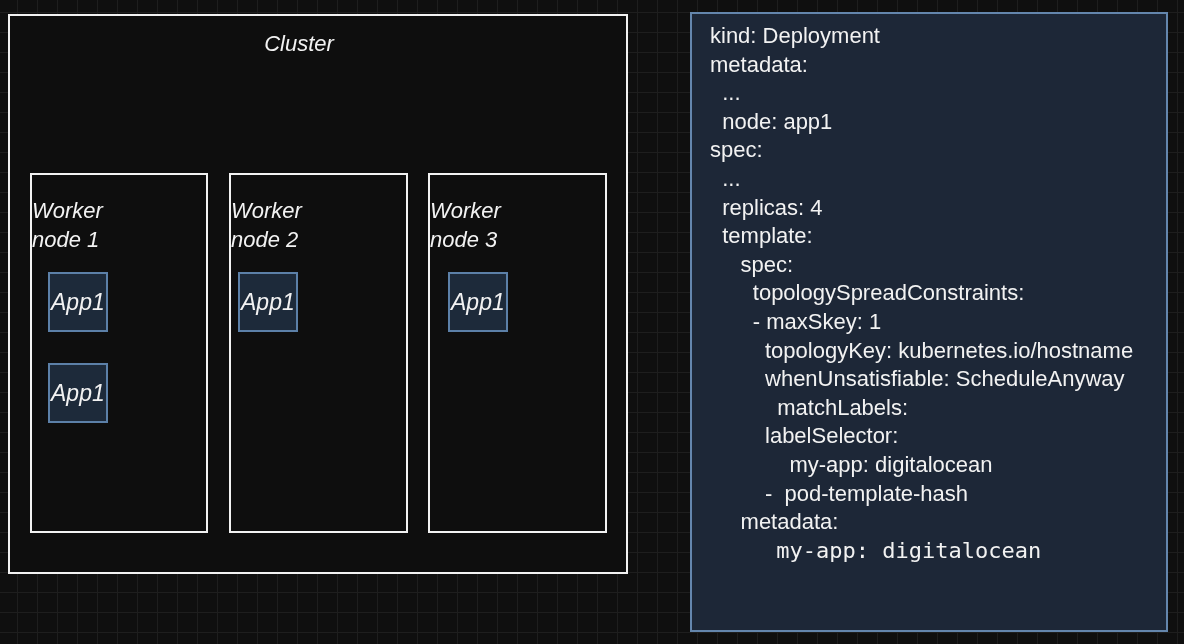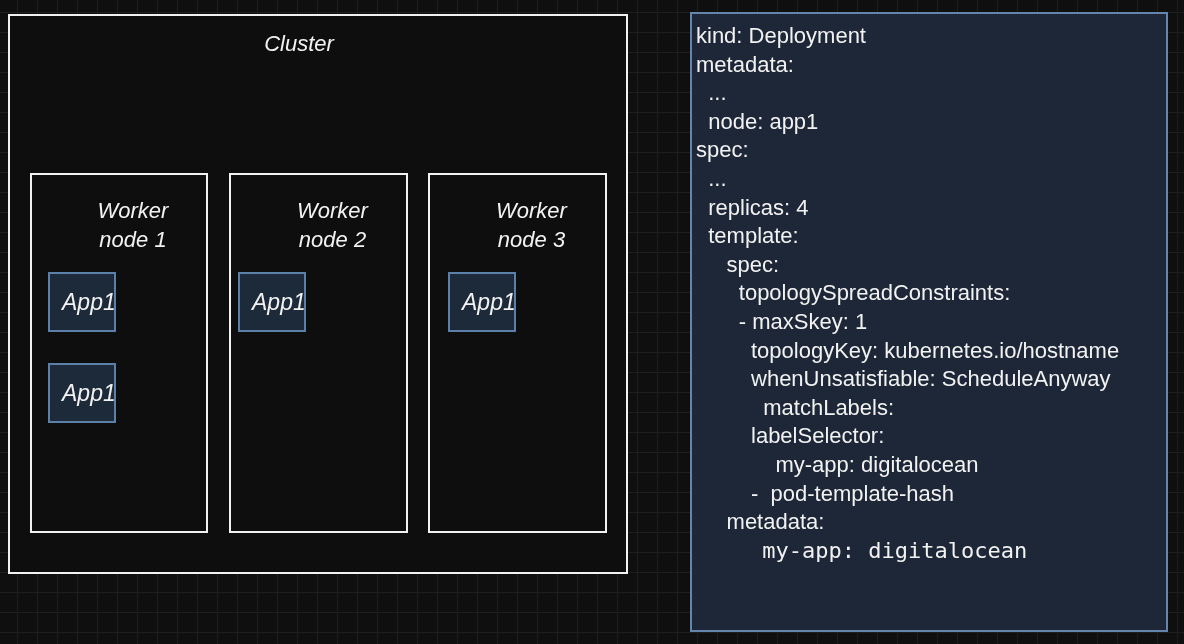--- a/index.html
+++ b/index.html
@@ -38,34 +38,34 @@
   }
   .node{
     position:absolute;top:157px;height:360px;
     box-sizing:border-box;border:2px solid var(--box-border-white);
     background:var(--box-fill-dark);
   }
   .node-1{left:20px;width:178px;}
   .node-2{left:219px;width:179px;}
   .node-3{left:418px;width:179px;}
   .node-title{
-    margin-top:21px;text-align:center;
-    font-size:22px;line-height:29px;padding-left:28px;
+    margin-top:21px;
+    font-size:22px;line-height:29px;
   }
   .app{
-    position:absolute;width:68px;height:60px;box-sizing:border-box;
+    position:absolute;width:60px;height:60px;box-sizing:border-box;
     background:var(--app-fill);border:2px solid var(--app-border);
     display:flex;align-items:center;
-    padding-left:12px;font-size:23px;
+    padding-left:1px;font-size:23px;
   }
   .yaml{
     position:absolute;left:690px;top:12px;width:478px;height:620px;
     box-sizing:border-box;border:2px solid var(--panel-border);
     background:var(--panel-fill);
-    padding:8px 4px 8px 4px;overflow:hidden;
+    padding:8px 4px 8px 18px;overflow:hidden;
   }
   .yline{
     white-space:pre;
     font-size:22px;line-height:28.6px;height:28.6px;
   }
   .yline.mono{
     font-family:"DejaVu Sans Mono", monospace;
     font-size:22px;
   }
 </style>

